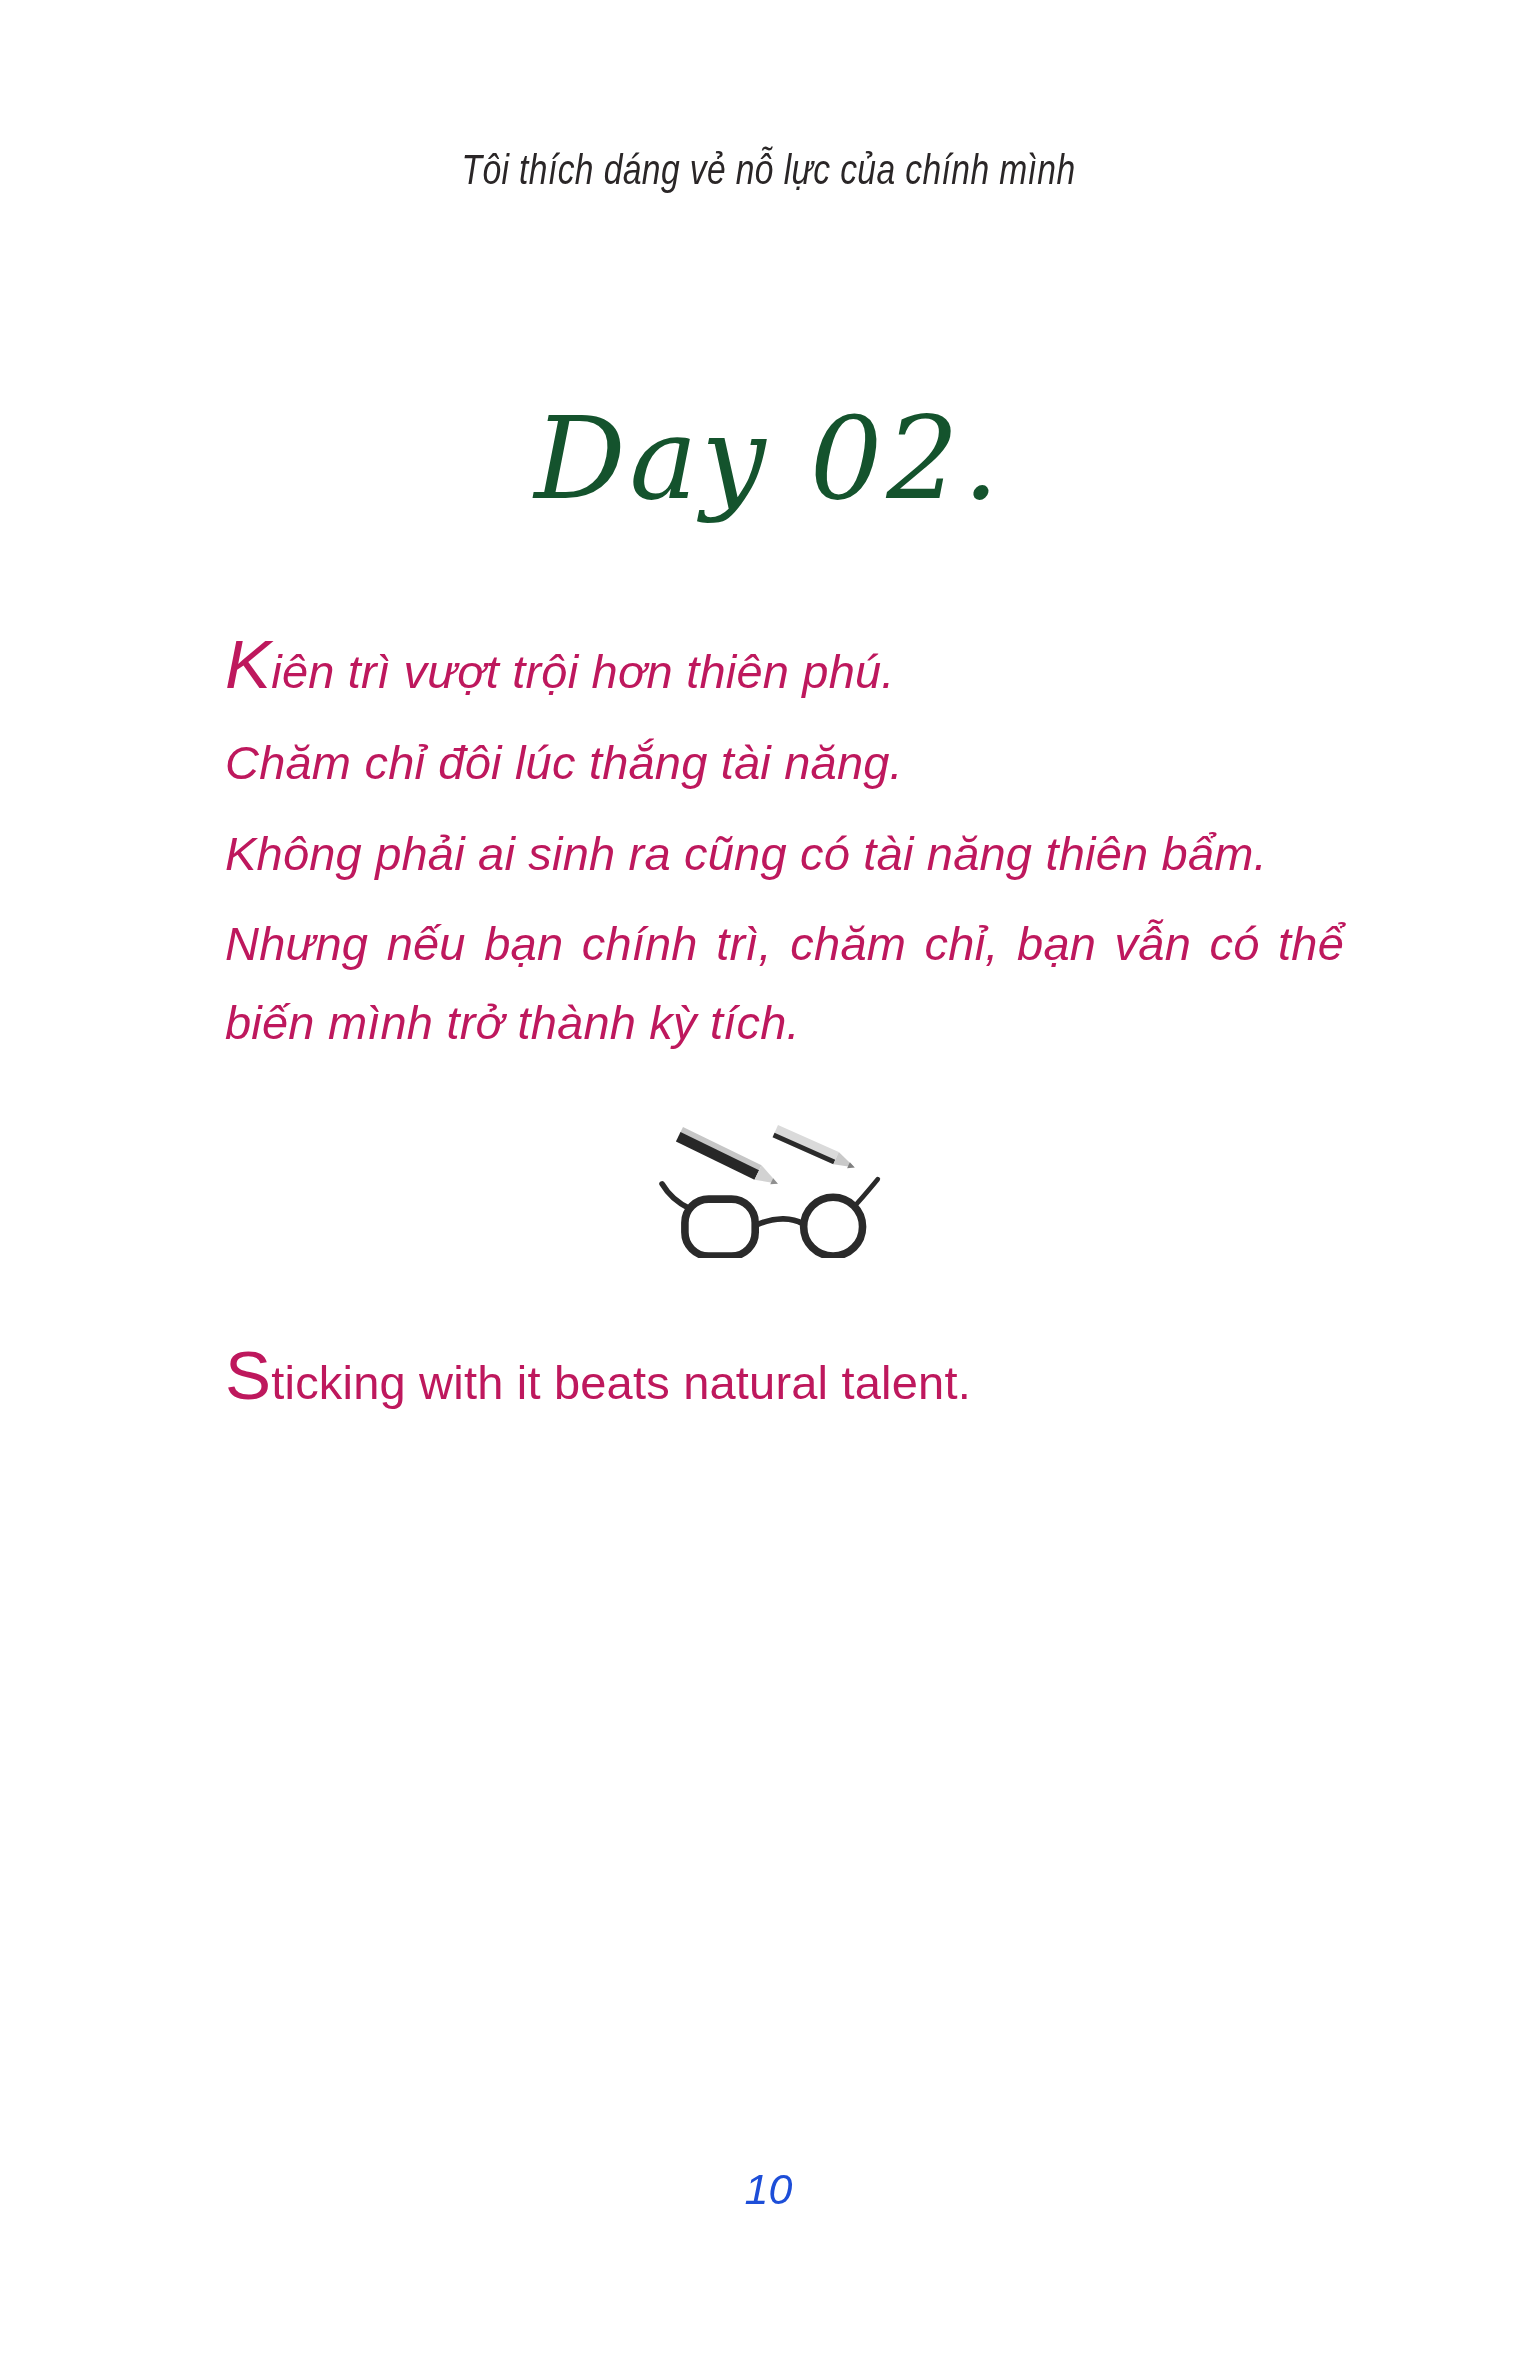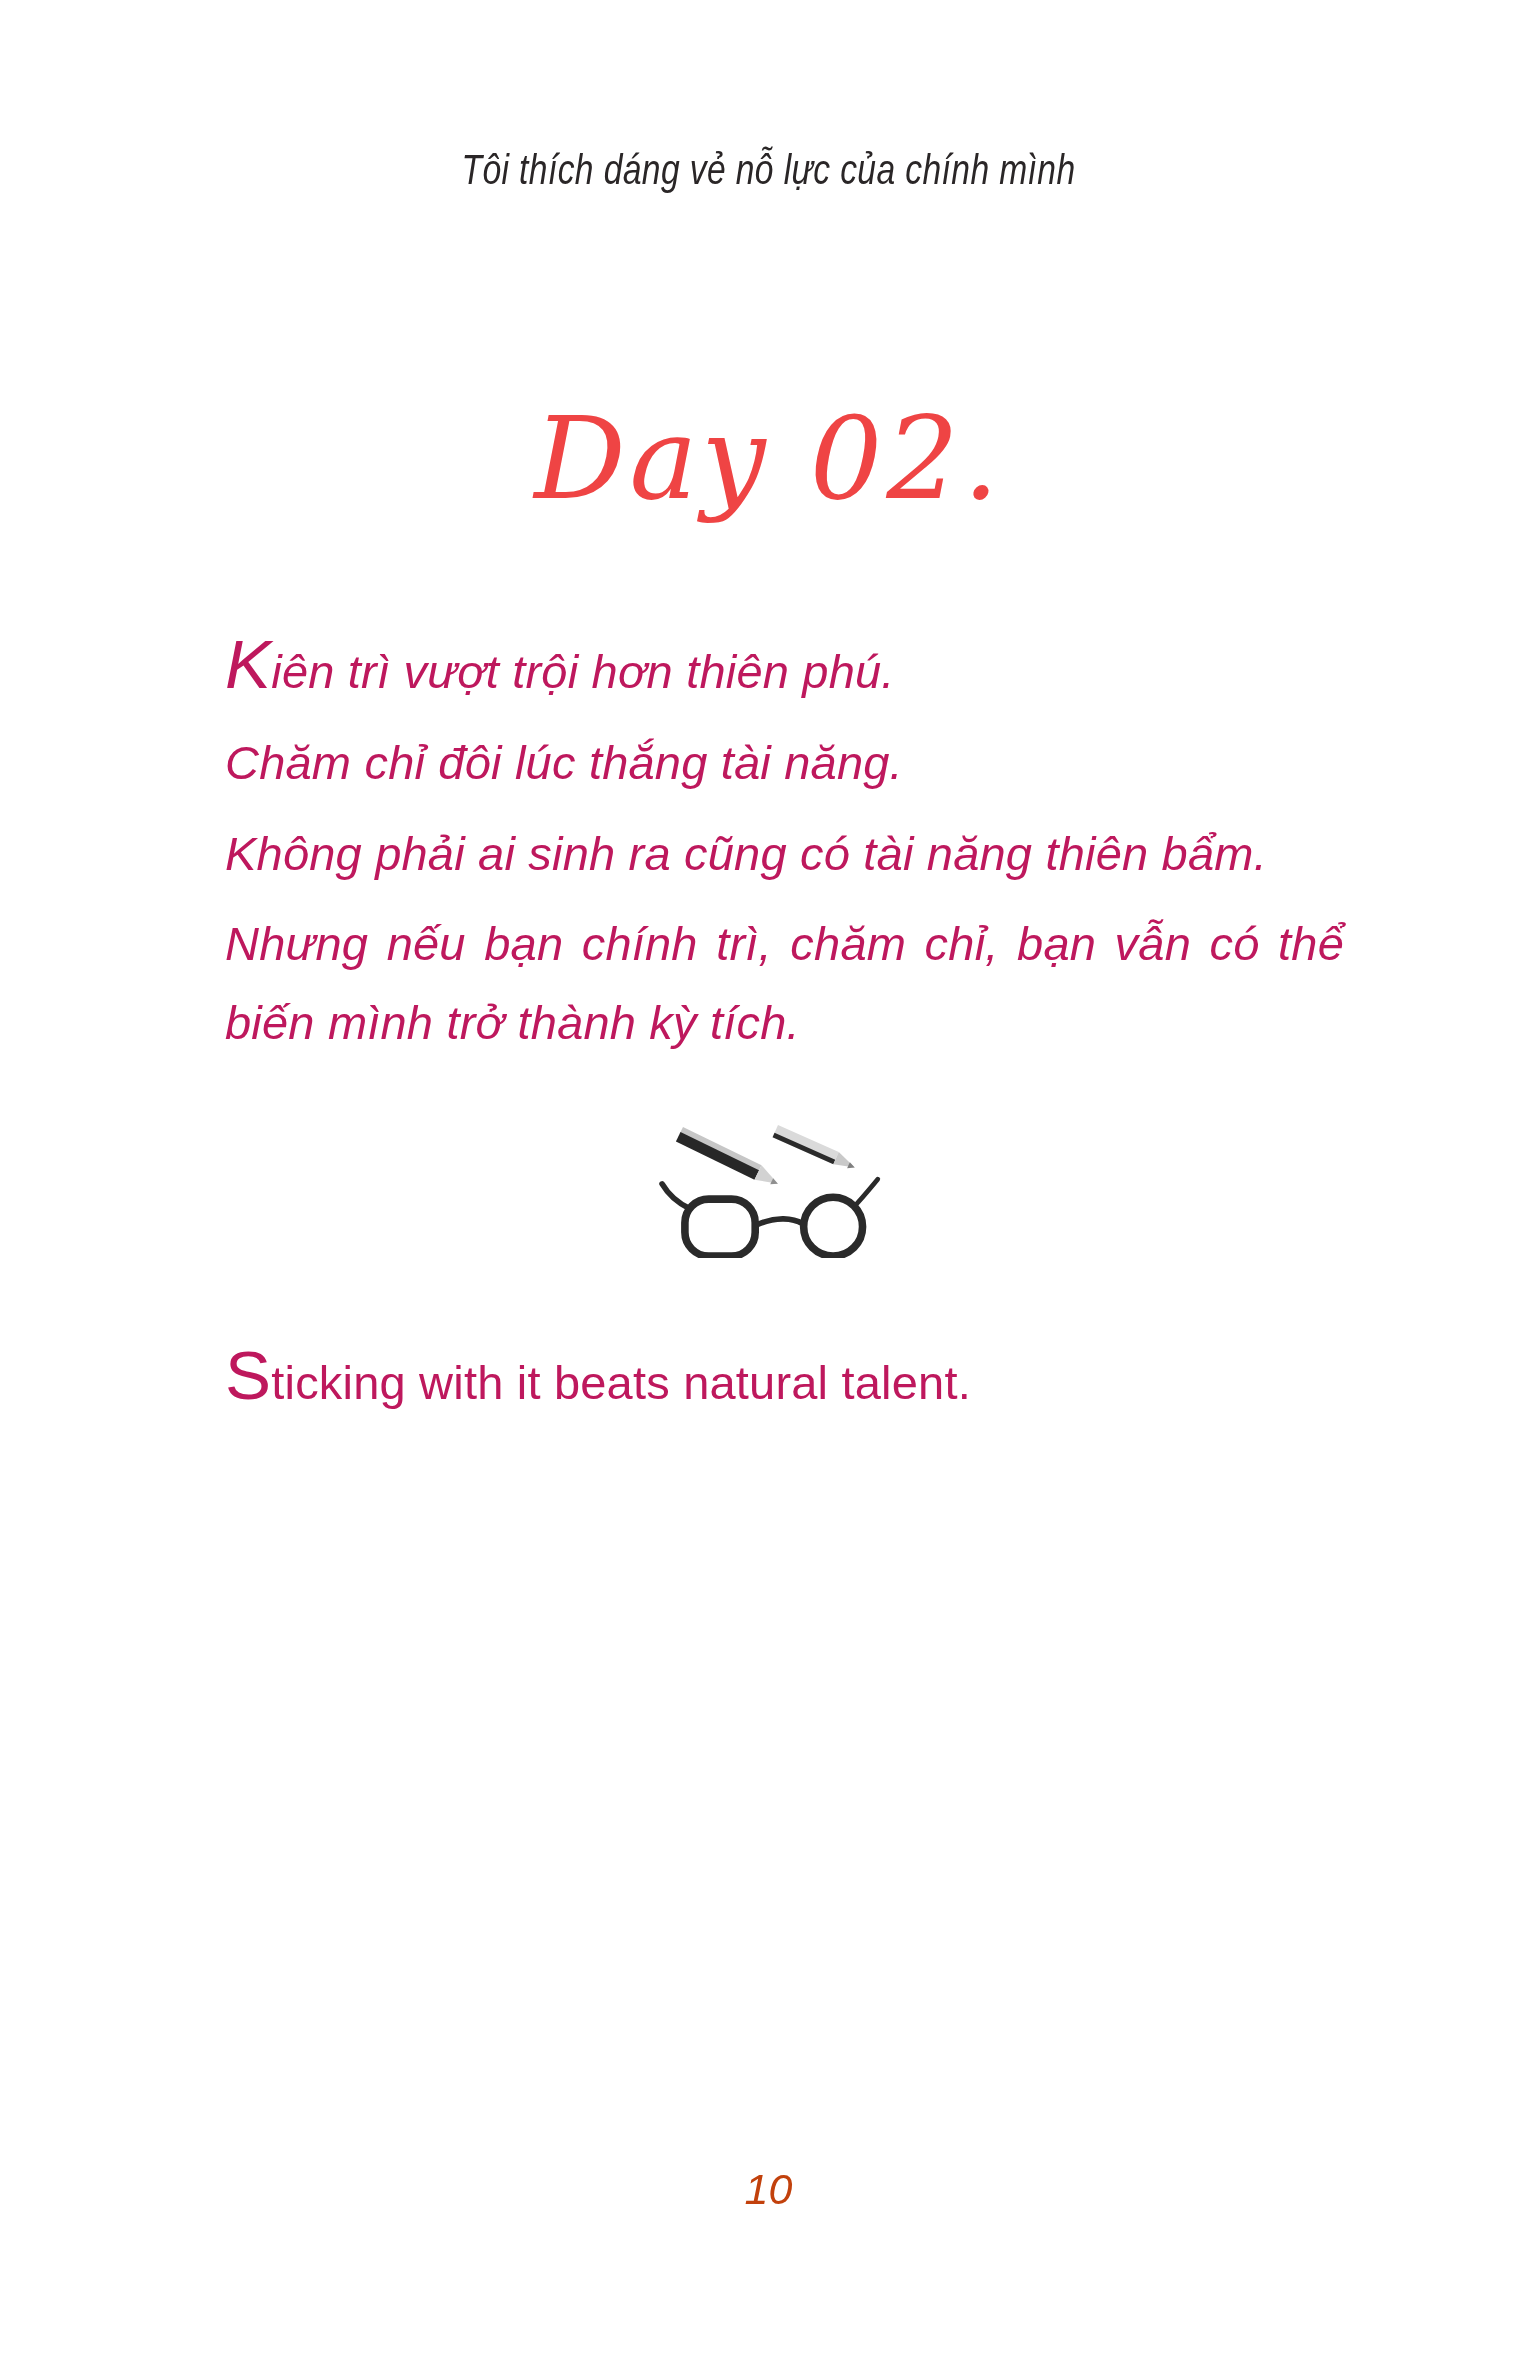--- a/index.html
+++ b/index.html
@@ -31,21 +31,21 @@
     position: absolute;
     top: 392px;
     left: 0;
     width: 100%;
     text-align: center;
     font-family: "DejaVu Serif", serif;
     font-style: italic;
     font-weight: 400;
     font-size: 114px;
     letter-spacing: 3.9px;
-    color: #ef4444;
+    color: #14532d;
   }
   .text-block {
     position: absolute;
     left: 225px;
     width: 1119px;
   }
   .vn-block { top: 625px; font-style: italic; }
   .en-block { top: 1336px; font-style: normal; }
   .para {
     font-size: 47px;
@@ -73,21 +73,21 @@
   }
   .divider svg { display: block; }
   .page-number {
     position: absolute;
     top: 2165px;
     left: 0;
     width: 100%;
     text-align: center;
     font-style: italic;
     font-size: 43px;
-    color: #c2410c;
+    color: #1d4ed8;
   }
 </style>
 </head>
 <body>
 
 <div class="page">
 
   <div class="running-header">Tôi thích dáng vẻ nỗ lực của chính mình</div>
 
   <div class="day-title">Day 02.</div>

